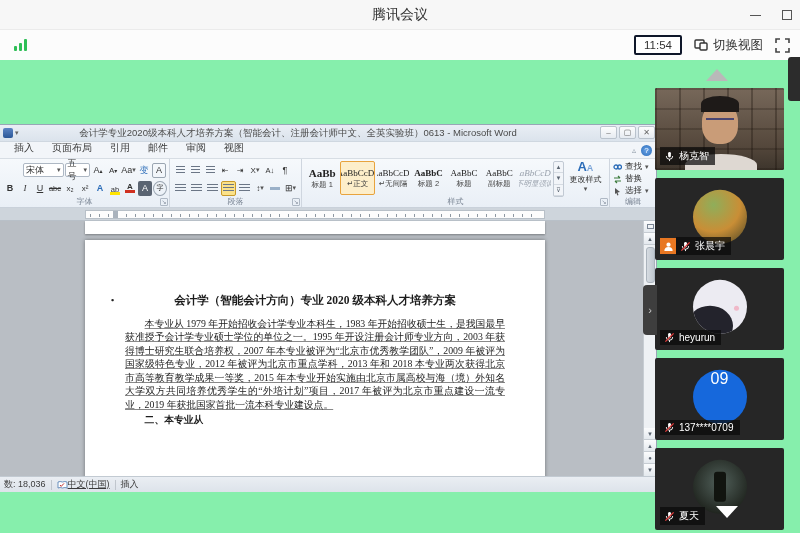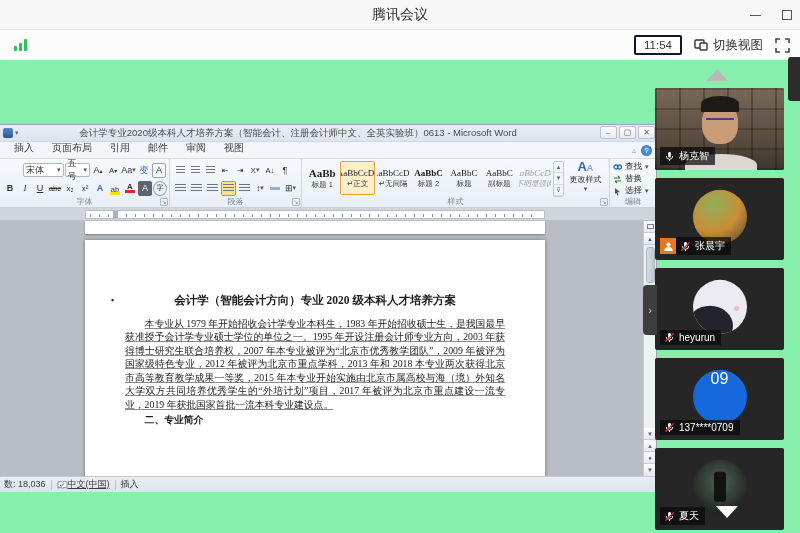--- a/index.html
+++ b/index.html
@@ -425,21 +425,21 @@
       <div class="docarea">
         <div class="pagestrip"></div>
 
         <div class="page">
           <div class="doc">
             <div class="dtitle">
               <span class="bullet">•</span>
               <span>会计学（智能会计方向）专业 2020 级本科人才培养方案</span>
             </div>
             <p class="uline">本专业从 1979 年开始招收会计学专业本科生，1983 年开始招收硕士生，是我国最早获准授予会计学专业硕士学位的单位之一。1995 年开设注册会计师专业方向，2003 年获得博士研究生联合培养权，2007 年本专业被评为“北京市优秀教学团队”，2009 年被评为国家级特色专业，2012 年被评为北京市重点学科，2013 年和 2018 本专业两次获得北京市高等教育教学成果一等奖，2015 年本专业开始实施由北京市属高校与海（境）外知名大学双方共同培养优秀学生的“外培计划”项目，2017 年被评为北京市重点建设一流专业，2019 年获批国家首批一流本科专业建设点。</p>
-            <h3>二、专业简介</h3>
+            <h3>二、本专业从</h3>
 
           </div>
         </div>
 
         <div class="vscroll">
           <div class="rulertoggle">
               <i></i>
             </div>
           <div class="vs-btn">▲</div>
           <div class="vs-thumb"></div>

